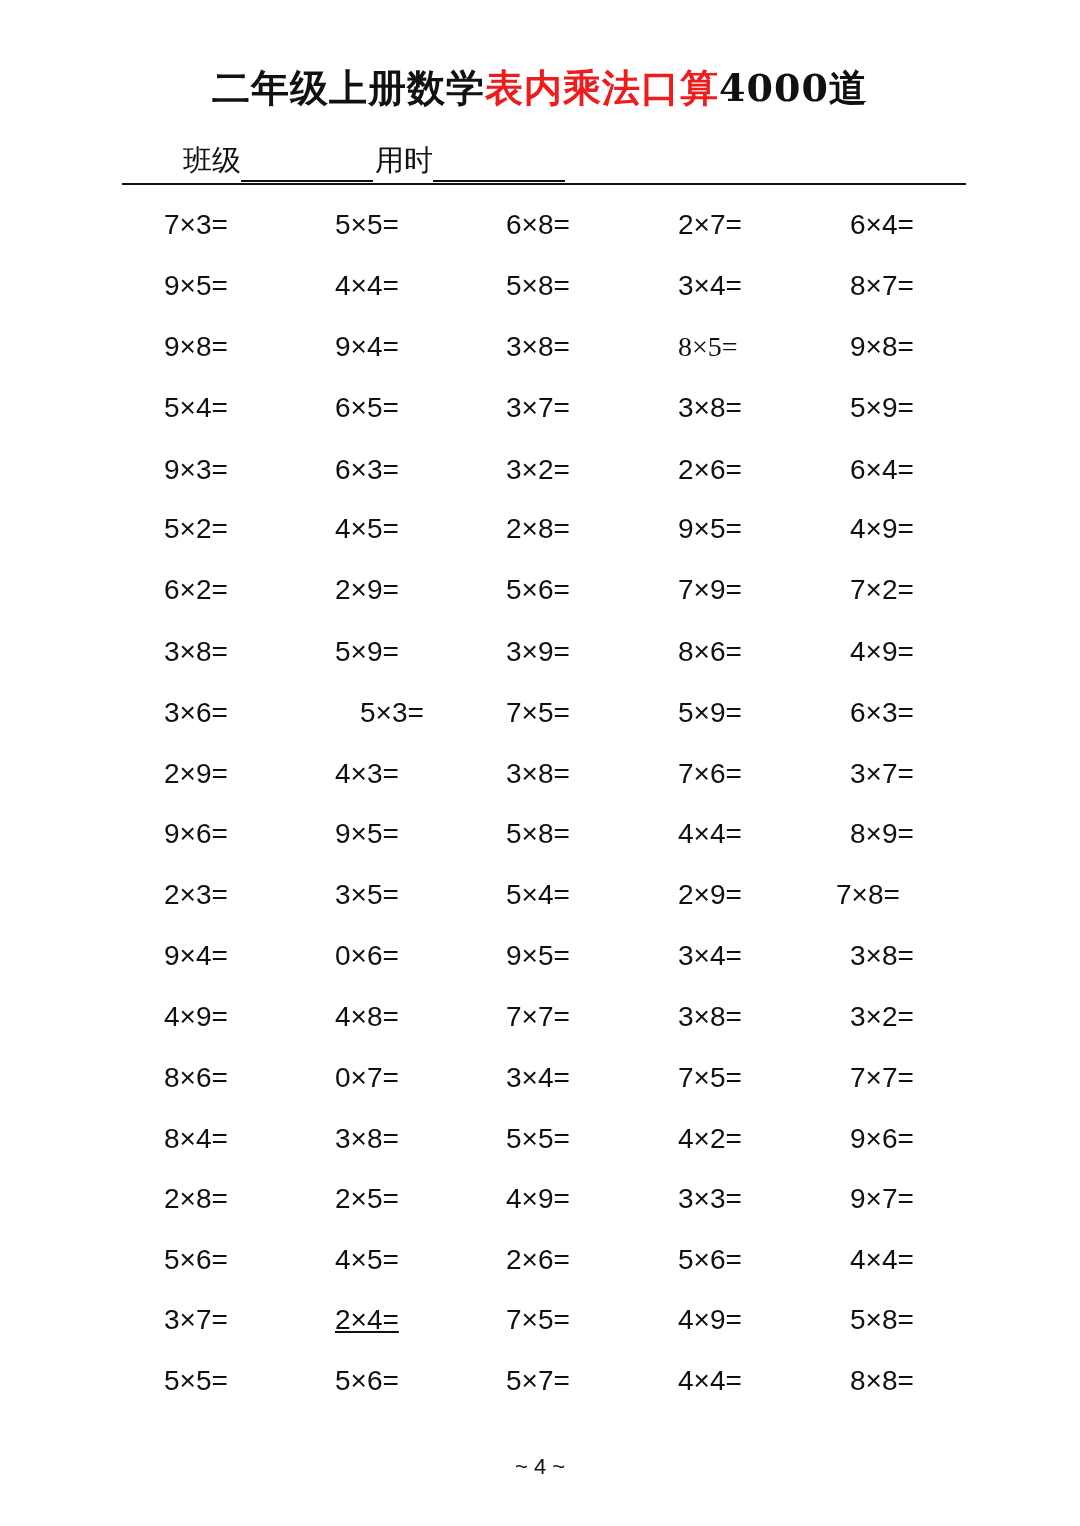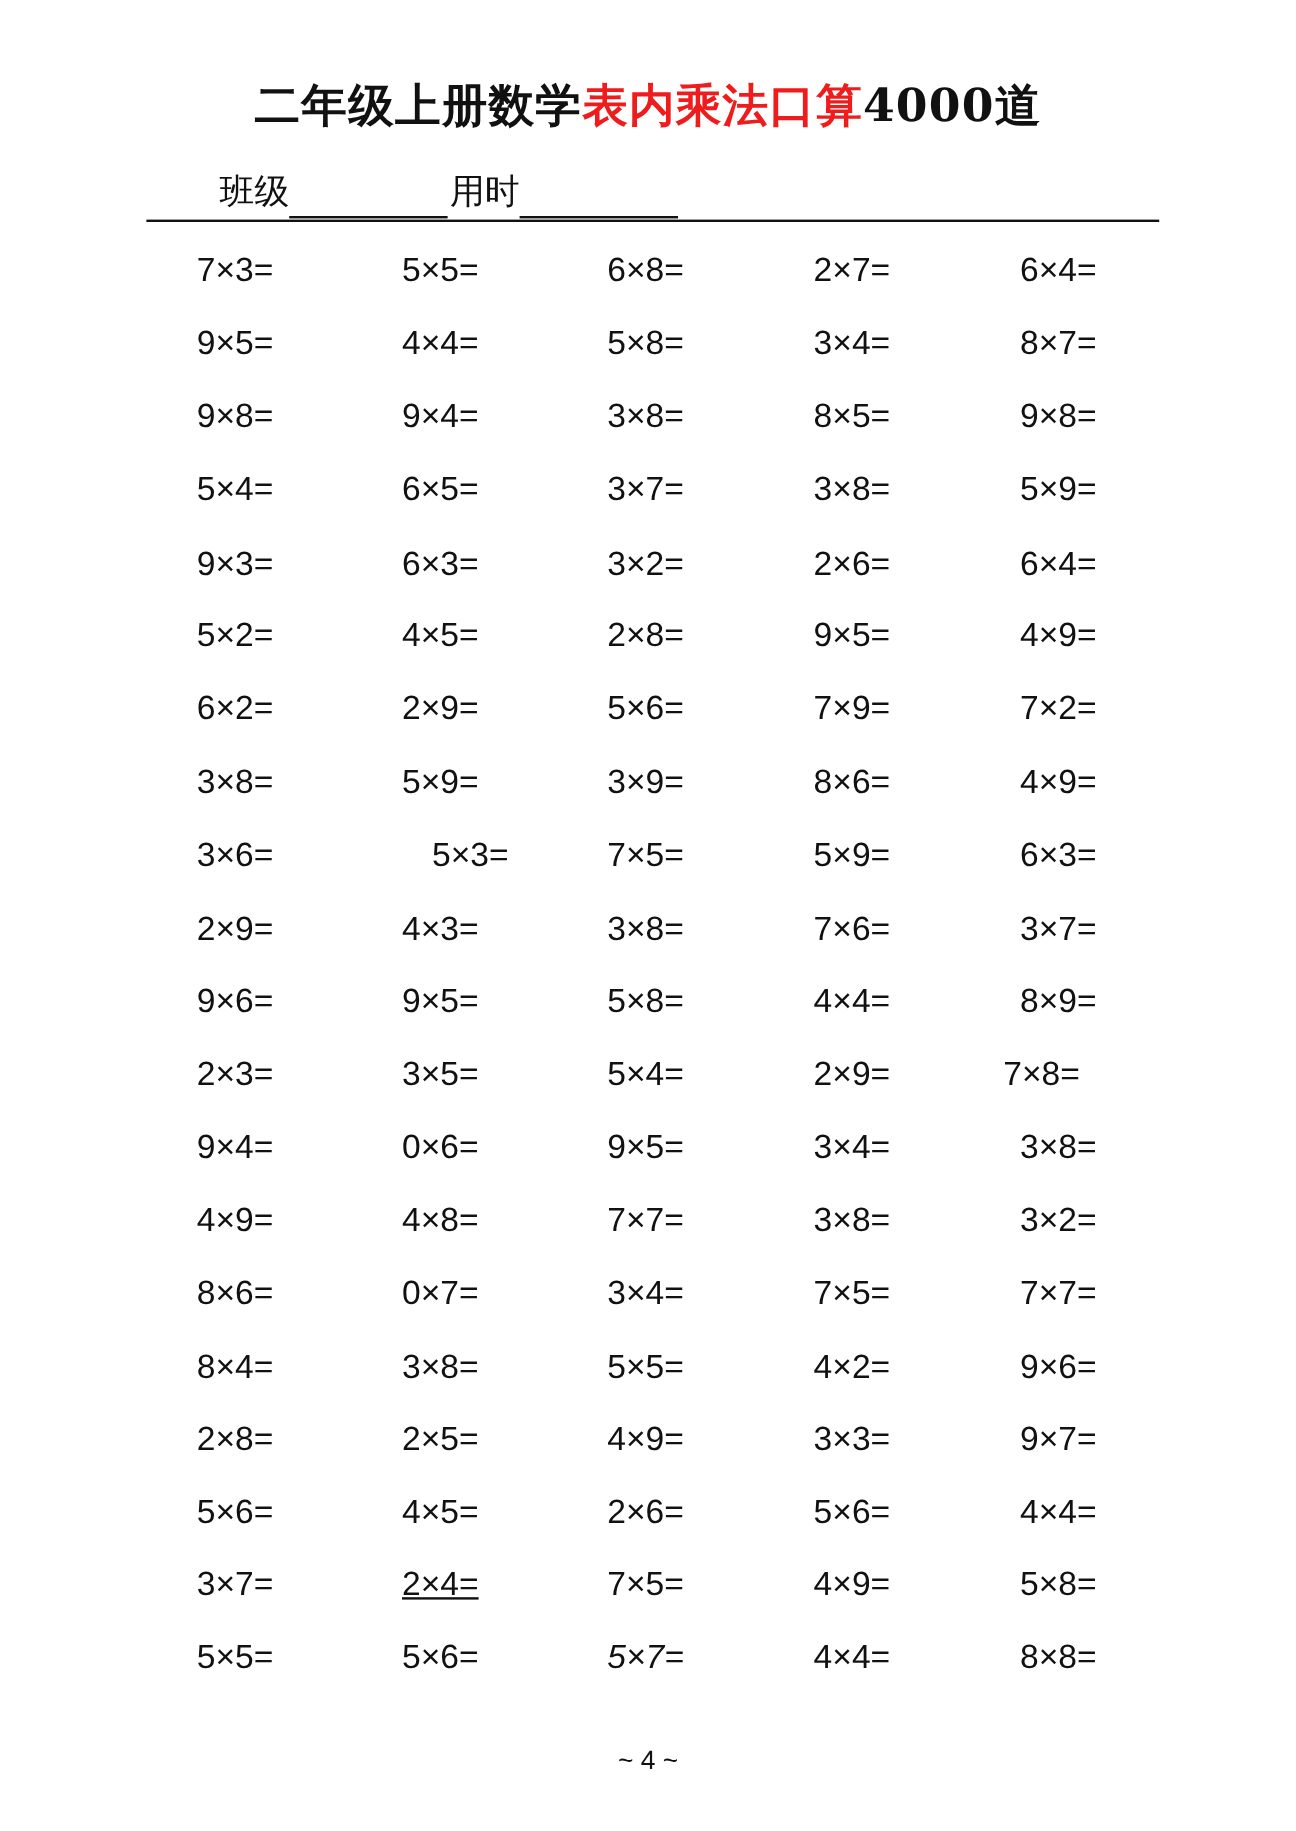--- a/index.html
+++ b/index.html
@@ -54,21 +54,21 @@
       <span class="cell" style="left: 0px;">9×5=</span>
       <span class="cell" style="left: 171px;">4×4=</span>
       <span class="cell" style="left: 342px;">5×8=</span>
       <span class="cell" style="left: 514px;">3×4=</span>
       <span class="cell" style="left: 686px;">8×7=</span>
     </div>
     <div class="row" style="top: 122px;">
       <span class="cell" style="left: 0px;">9×8=</span>
       <span class="cell" style="left: 171px;">9×4=</span>
       <span class="cell" style="left: 342px;">3×8=</span>
-      <span class="cell" style="left: 514px;">8×5=</span>
+      <span class="cell" style="left: 514px; font-family: Liberation Serif, serif;">8×5=</span>
       <span class="cell" style="left: 686px;">9×8=</span>
     </div>
     <div class="row" style="top: 183px;">
       <span class="cell" style="left: 0px;">5×4=</span>
       <span class="cell" style="left: 171px;">6×5=</span>
       <span class="cell" style="left: 342px;">3×7=</span>
       <span class="cell" style="left: 514px;">3×8=</span>
       <span class="cell" style="left: 686px;">5×9=</span>
     </div>
     <div class="row" style="top: 245px;">
@@ -172,19 +172,19 @@
     <div class="row" style="top: 1095px;">
       <span class="cell" style="left: 0px;">3×7=</span>
       <span class="cell" style="left: 171px; text-decoration: underline;">2×4=</span>
       <span class="cell" style="left: 342px;">7×5=</span>
       <span class="cell" style="left: 514px;">4×9=</span>
       <span class="cell" style="left: 686px;">5×8=</span>
     </div>
     <div class="row" style="top: 1156px;">
       <span class="cell" style="left: 0px;">5×5=</span>
       <span class="cell" style="left: 171px;">5×6=</span>
-      <span class="cell" style="left: 342px; font-style: italic;">5×7=</span>
+      <span class="cell" style="left: 342px;">5×7=</span>
       <span class="cell" style="left: 514px;">4×4=</span>
       <span class="cell" style="left: 686px;">8×8=</span>
     </div>
   </div>
 
 <div class="page-num">~ 4 ~</div>
 
 </body></html>

